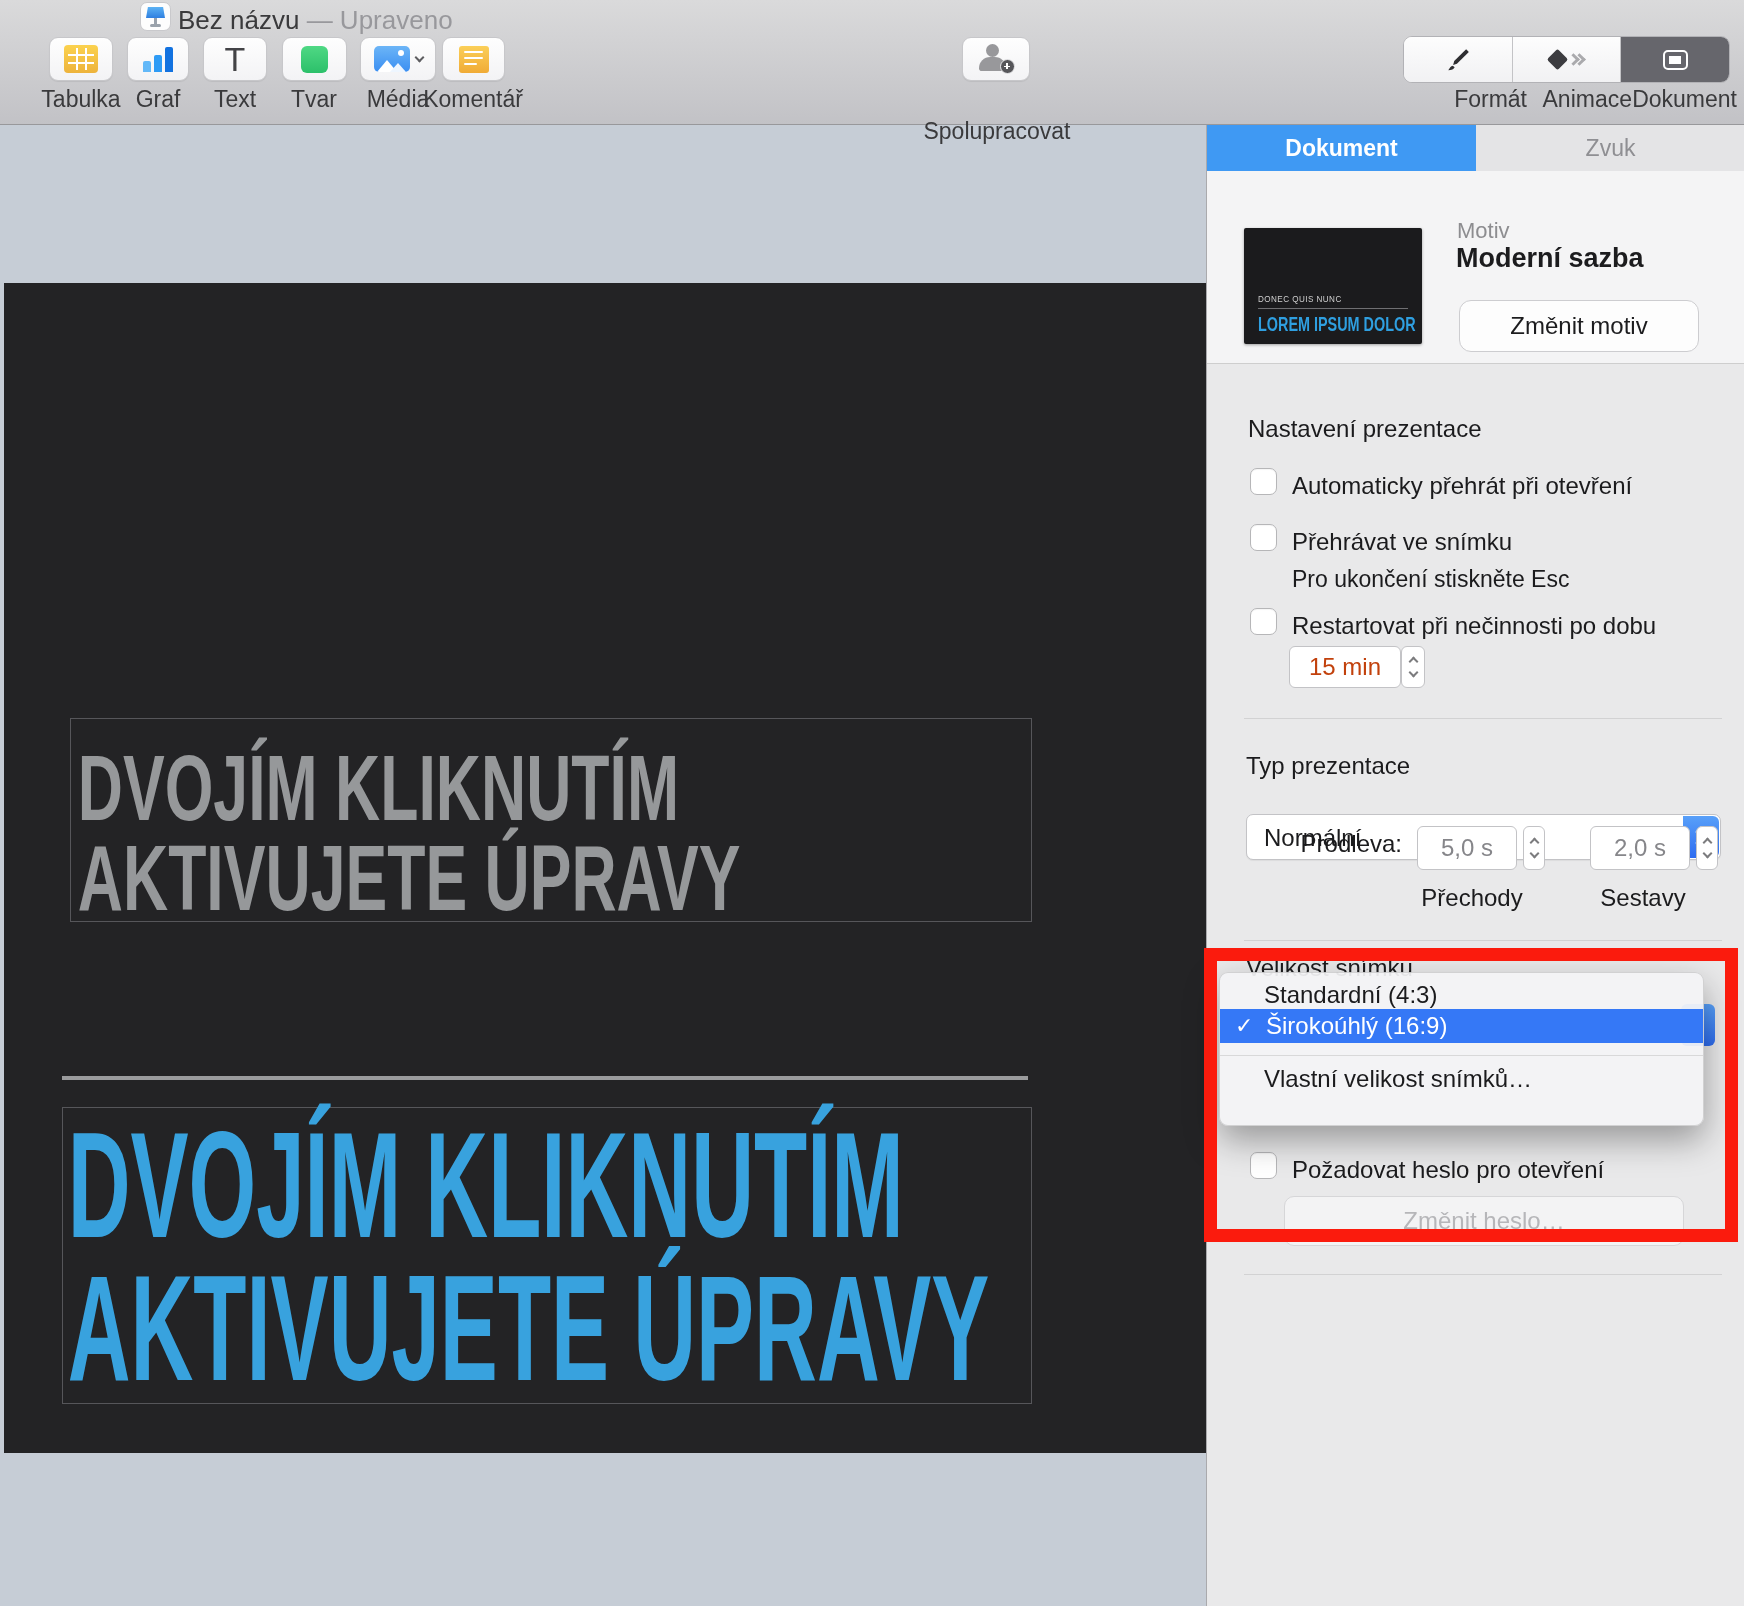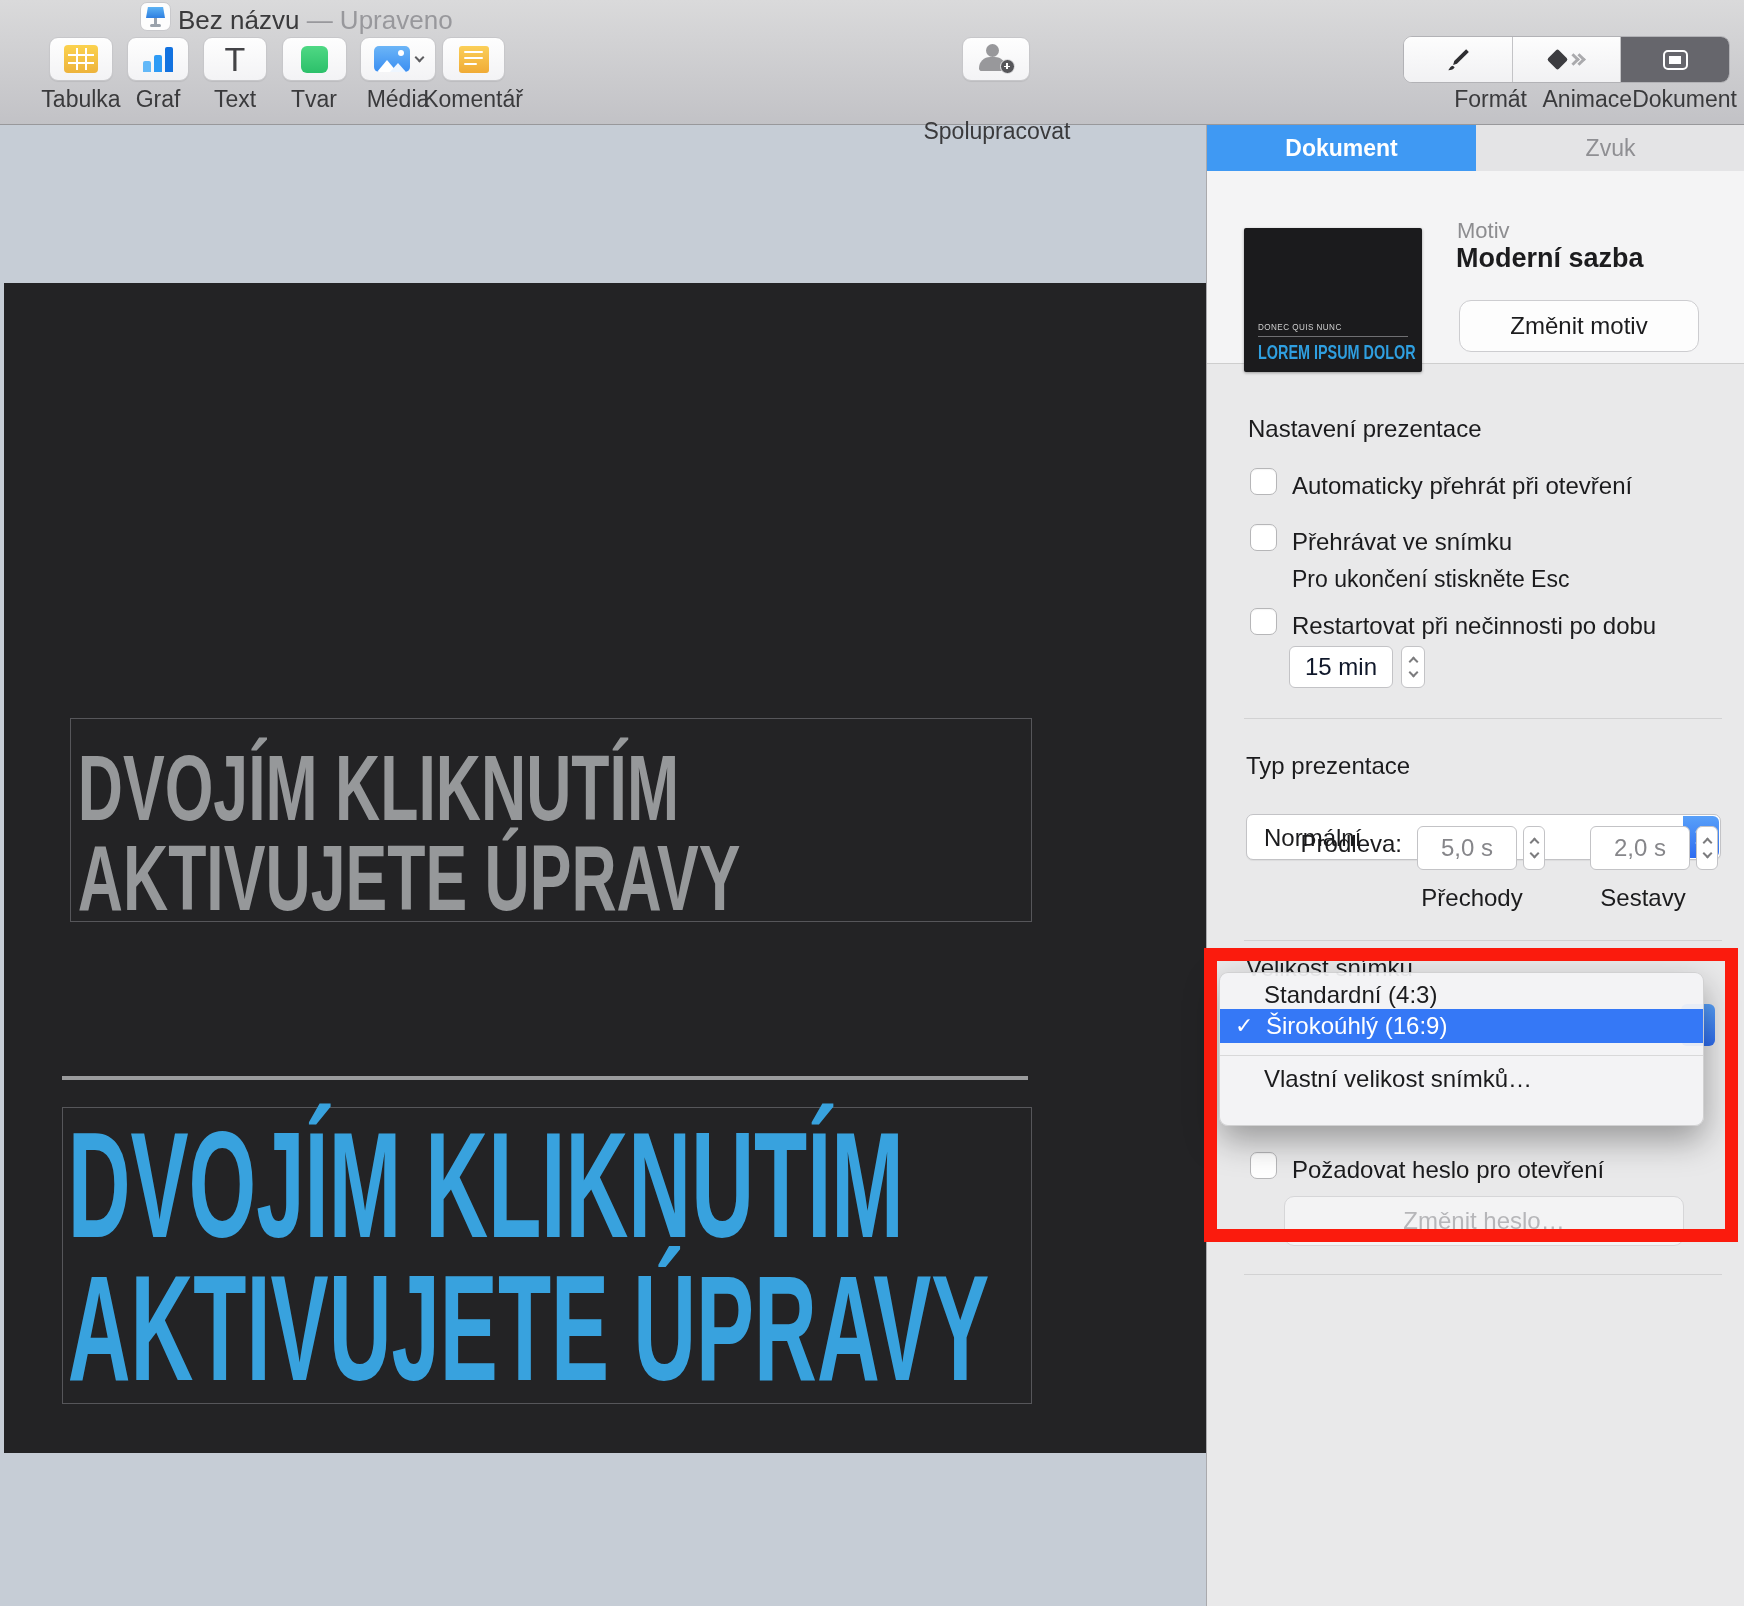--- a/index.html
+++ b/index.html
@@ -77,21 +77,21 @@
   #body-box .line { font-size:150px; font-weight:700; line-height:143px; color:#38a2de;
     white-space:nowrap; transform:scaleX(.58); transform-origin:left; padding-left:8px; }
   #body-box .pad { padding-top:6px; }
 
   
   #sidebar { left:1206px; top:125px; width:538px; height:1481px; background:#e9e9ea; border-left:1px solid #aaaaad; }
   .tab { position:absolute; top:0; width:269px; height:46px; display:flex; align-items:center; justify-content:center; font-size:23px; }
   #tab-doc { left:0; background:#3f99f3; color:#fff; font-weight:700; }
   #tab-zvuk { left:269px; background:#e4e4e6; color:#8f8f93; }
   #motiv-area { left:0; top:46px; width:538px; height:193px; background:#f4f4f5; border-bottom:1px solid #cecece; }
-  #thumb { left:37px; top:103px; width:178px; height:144px; background:#1b1b1d; border-radius:2px;
+  #thumb { left:37px; top:103px; width:178px; height:116px; background:#1b1b1d; border-radius:2px;
     box-shadow:0 1px 3px rgba(0,0,0,.35); }
   #thumb .t1 { position:absolute; left:14px; bottom:40px; font-size:9px; color:#cfcfcf; letter-spacing:.5px;
     transform:scaleX(.9); transform-origin:left; }
   #thumb .t-div { position:absolute; left:14px; bottom:35px; width:150px; height:1px; background:#6f6f72; }
   #thumb .t2 { position:absolute; left:14px; bottom:8px; font-size:20px; font-weight:700; color:#2f9fe0;
     white-space:nowrap; transform:scaleX(.72); transform-origin:left; }
   #motiv-label { left:250px; top:93px; font-size:22px; color:#8d8d90; }
   #motiv-name { left:249px; top:118px; font-size:27px; font-weight:700; color:#1c1c1e; }
   #btn-change-theme { left:252px; top:175px; width:240px; height:52px; background:#fdfdfd;
     border:1px solid #cdcdd0; border-radius:12px; font-size:24px; color:#1c1c1e;
@@ -270,21 +270,21 @@
   <div class="cb abs" style="left:43px;top:343px;"></div>
   <div class="sb-label abs" style="left:85px;top:347px;">Automaticky přehrát při otevření</div>
 
   <div class="cb abs" style="left:43px;top:399px;"></div>
   <div class="sb-label abs" style="left:85px;top:403px;">Přehrávat ve snímku</div>
   <div class="sb-label abs" style="left:85px;top:441px;font-size:23px;">Pro ukončení stiskněte Esc</div>
 
   <div class="cb abs" style="left:43px;top:483px;"></div>
   <div class="sb-label abs" style="left:85px;top:487px;">Restartovat při nečinnosti po dobu</div>
 
-  <div class="field abs" style="left:82px;top:521px;width:104px;height:42px;color:#0f172a;">
+  <div class="field abs" style="left:82px;top:521px;width:112px;height:42px;color:#c2410c;">
     <span>15 min</span>
   </div>
   <div class="stepper abs" style="left:194px;top:521px;width:24px;height:42px;">
     <span class="c up"></span>
       <span class="c down"></span>
   </div>
 
   <div class="divider abs" style="left:37px;top:593px;width:478px;"></div>
 
   <div class="sb-heading abs" style="left:39px;top:627px;">Typ prezentace</div>

